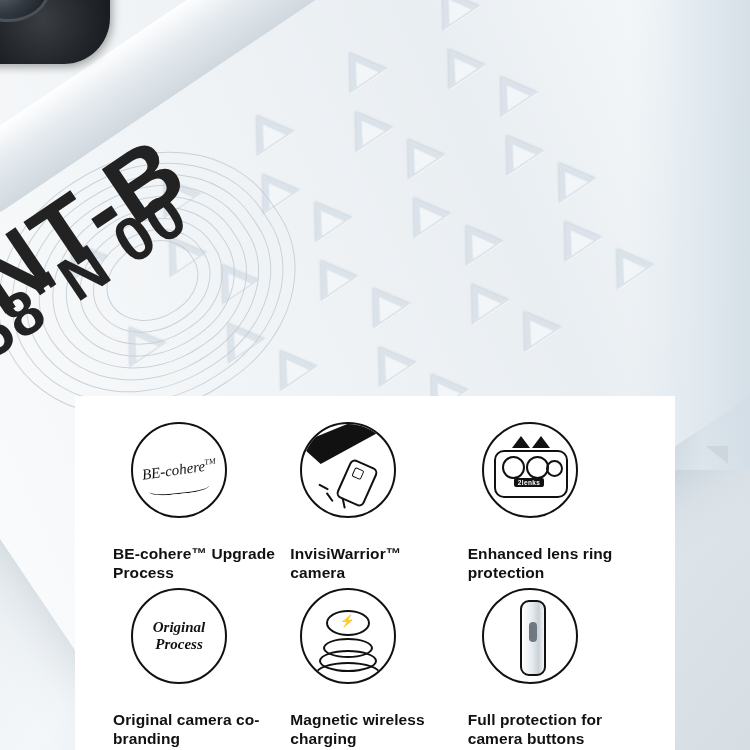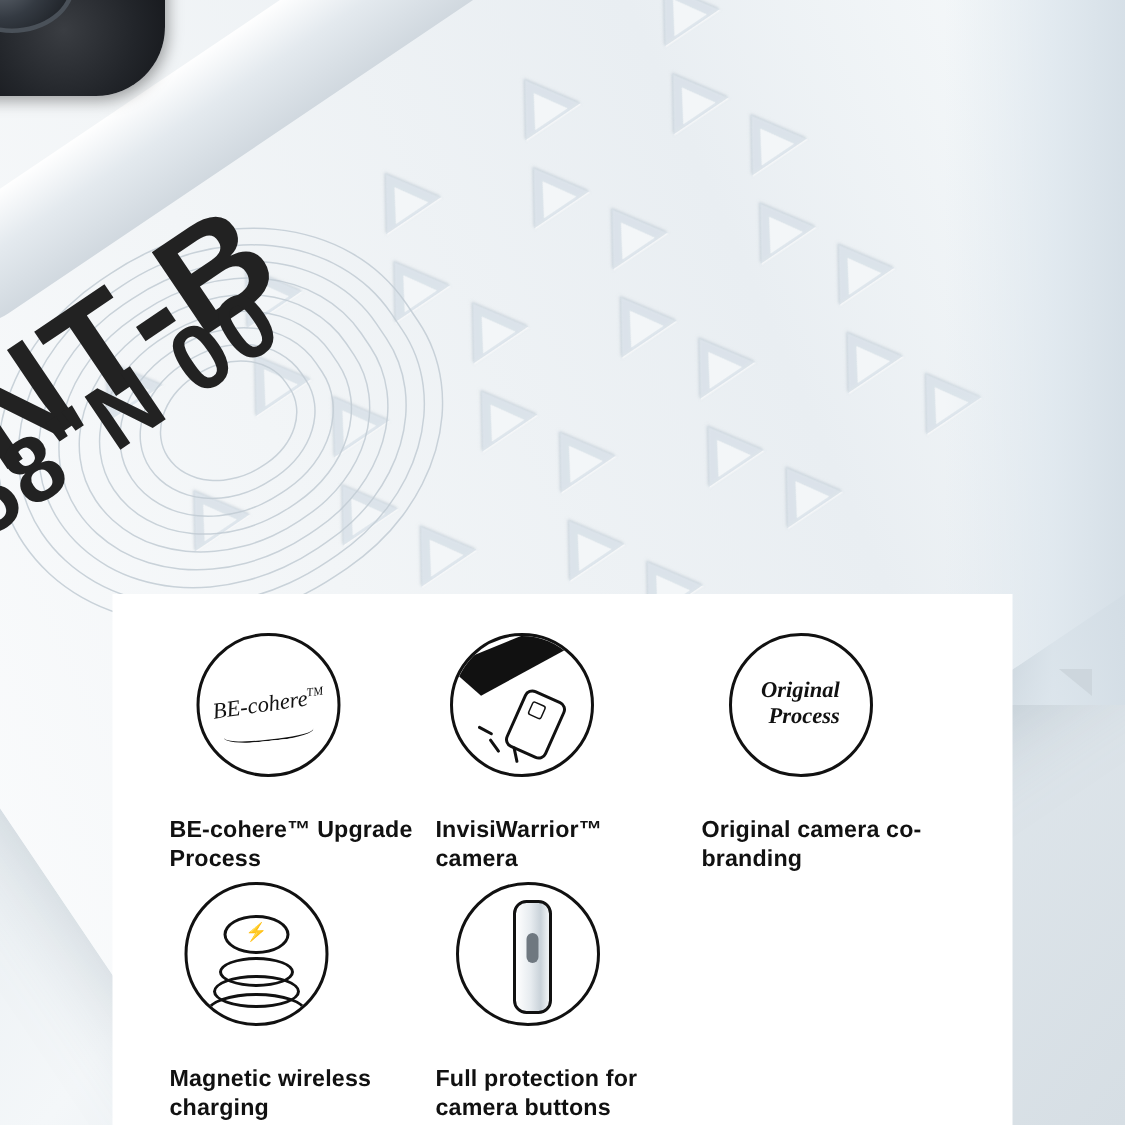--- a/index.html
+++ b/index.html
@@ -283,21 +283,21 @@
     padding: 1px 4px;
     border-radius: 2px;
     letter-spacing: .4px;
   }
 
   
   .b4-text {
     position: absolute;
     left: 50%; top: 50%;
     transform: translate(-50%, -50%);
-    text-align: right;
+    text-align: center;
     font-family: "Liberation Serif", serif;
     font-weight: 700;
     font-style: italic;
     font-size: 15px;
     line-height: 1.15;
     color: #111;
     white-space: nowrap;
   }
 
   
@@ -431,20 +431,32 @@
           <div class="b2-phone">
               <i></i>
             </div>
           <div class="b2-spark" style="left:16px; top:62px; transform:rotate(28deg);"></div>
           <div class="b2-spark" style="left:22px; top:72px; transform:rotate(54deg);"></div>
           <div class="b2-spark" style="left:36px; top:78px; transform:rotate(78deg);"></div>
         </div>
         <div class="caption">InvisiWarrior™ camera</div>
       </div>
 
+      <div class="feature col3">
+        <div class="badge">
+          <div class="b3-plate"></div>
+          <div class="b3-ring" style="left:18px;"></div>
+          <div class="b3-ring" style="left:42px;"></div>
+          <div class="b3-ring" style="left:62px; width:13px; height:13px; top:36px;"></div>
+          <div class="b3-tri" style="left:28px; top:12px;"></div>
+          <div class="b3-tri" style="left:48px; top:12px;"></div>
+          <div class="b3-label">2lenks</div>
+        </div>
+        <div class="caption">Enhanced lens ring protection</div>
+      </div>
 
       <div class="feature col1">
         <div class="badge">
           <div class="b4-text">
             <div>Original</div>
             <div>Process</div>
           </div>
         </div>
         <div class="caption">Original camera co-branding</div>
       </div>

